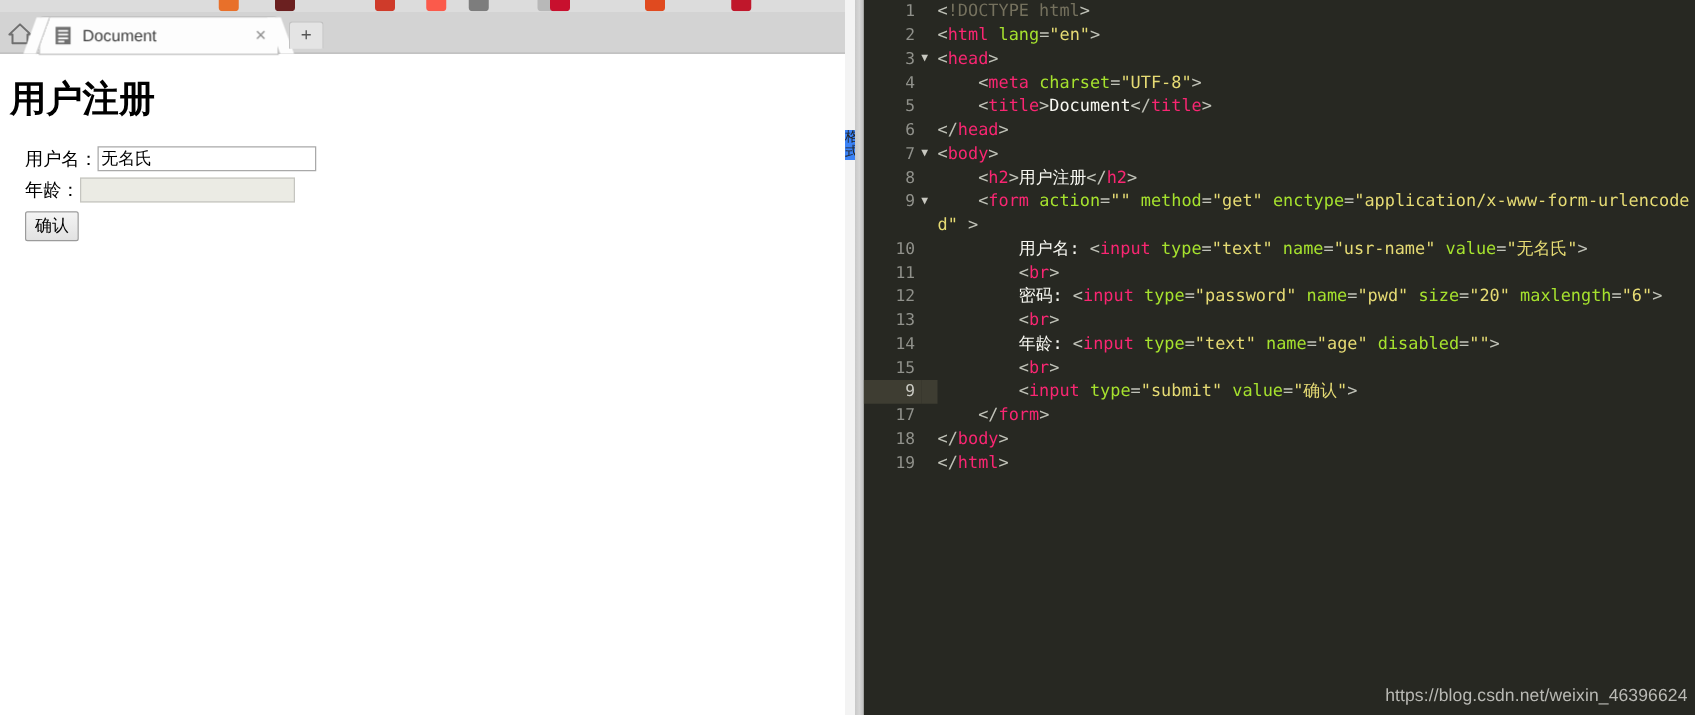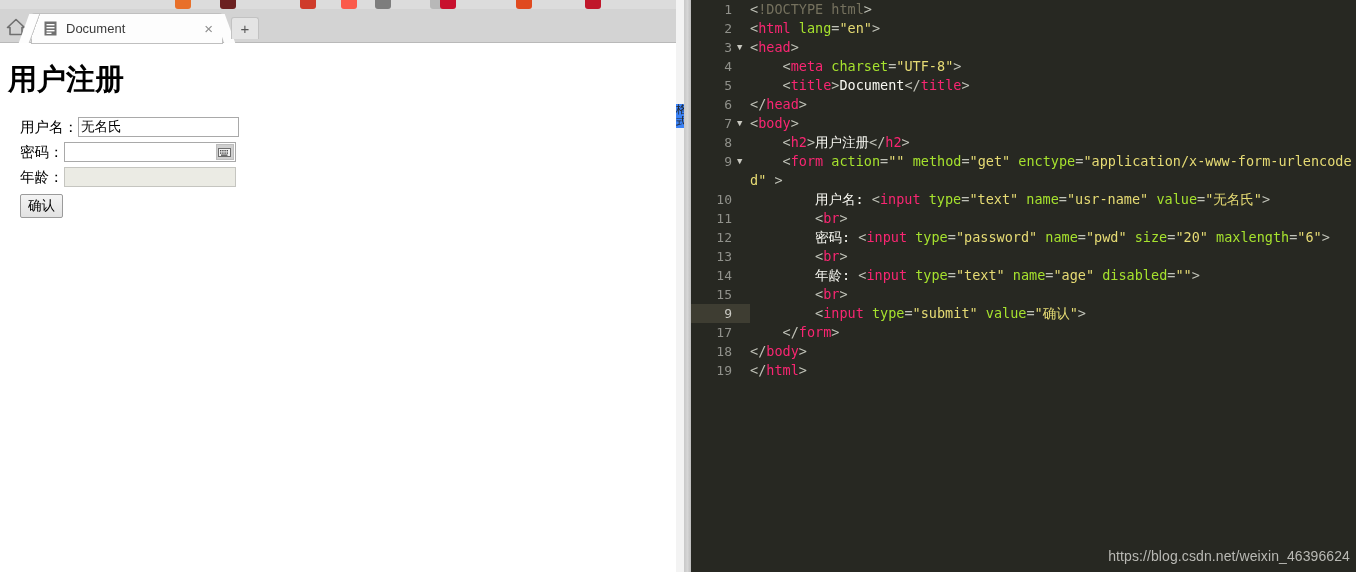--- a/index.html
+++ b/index.html
@@ -123,21 +123,21 @@
   .fld {
     height: 20px;
     border: 1px solid #a9a9a9;
     background: #fff;
     font-size: 13.5px;
     color: #000;
     padding: 1px 2px;
     outline: none;
     font-family: "DejaVu Sans", "Liberation Sans", sans-serif;
   }
-  .fld.username { width: 161px; }
+  .fld.username { width: 175px; }
   .fld.password { width: 172px; padding-right: 22px; }
   .fld.age {
     width: 172px;
     background: #ebebe4;
     border: 1px solid #c5c5c0;
     color: #7a7a7a;
   }
   .pwd-wrap { position: relative; display: inline-block; }
   .ime-icon {
     position: absolute; right: 2px; top: 2px;
@@ -294,40 +294,20 @@
     <div class="page">
       <h2 class="page-h2">用户注册</h2>
 
       <div class="formbox">
 
         <div class="row">
           <span class="lbl">用户名：</span>
           <input class="fld username" type="text" value="无名氏" style="">
         </div>
 
-        <div class="row">
-          <span class="lbl">密码：</span>
-          <span class="pwd-wrap">
-            <input class="fld password" type="password" value="" style="">
-            <span class="ime-icon">
-              <svg width="13" height="9" viewBox="0 0 13 9">
-                <rect x="0.5" y="0.5" width="12" height="8" fill="#f2f2f2" stroke="#6e6e6e" stroke-width="1"></rect>
-                <rect x="2" y="2" width="1.4" height="1.4" fill="#4a4a4a"></rect>
-                <rect x="4.2" y="2" width="1.4" height="1.4" fill="#4a4a4a"></rect>
-                <rect x="6.4" y="2" width="1.4" height="1.4" fill="#4a4a4a"></rect>
-                <rect x="8.6" y="2" width="1.4" height="1.4" fill="#4a4a4a"></rect>
-                <rect x="2" y="4.4" width="1.4" height="1.4" fill="#4a4a4a"></rect>
-                <rect x="4.2" y="4.4" width="1.4" height="1.4" fill="#4a4a4a"></rect>
-                <rect x="6.4" y="4.4" width="1.4" height="1.4" fill="#4a4a4a"></rect>
-                <rect x="8.6" y="4.4" width="1.4" height="1.4" fill="#4a4a4a"></rect>
-                <rect x="3" y="6.5" width="6.5" height="1.3" fill="#4a4a4a"></rect>
-              </svg>
-            </span>
-          </span>
-        </div>
 
         <div class="row">
           <span class="lbl">年龄：</span>
           <input class="fld age" type="text" disabled="" value="" style="">
         </div>
 
         <button class="submit-btn" type="button">确认</button>
       </div>
     </div>
 

